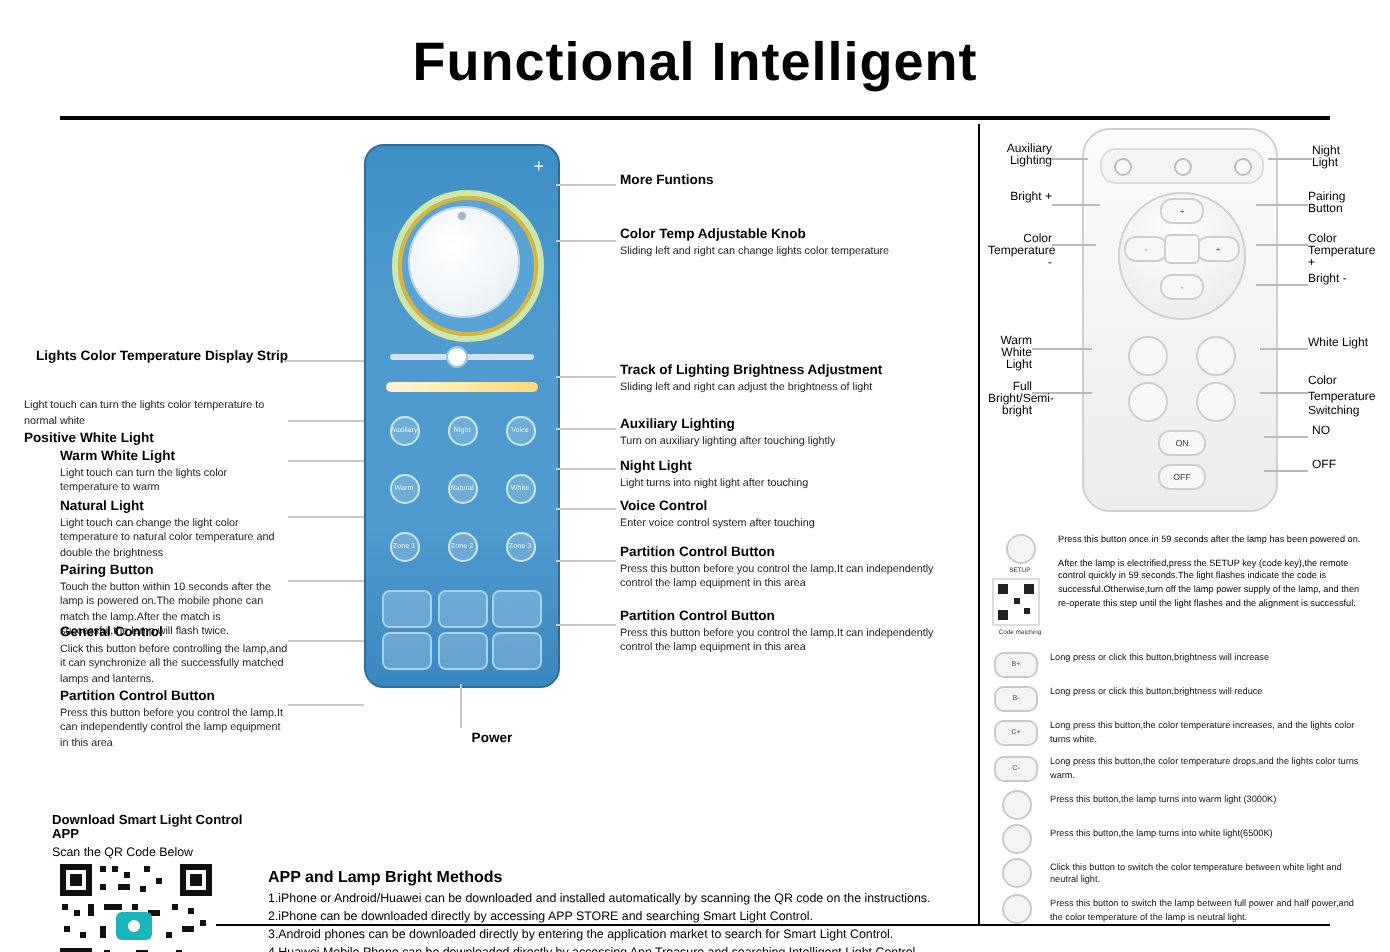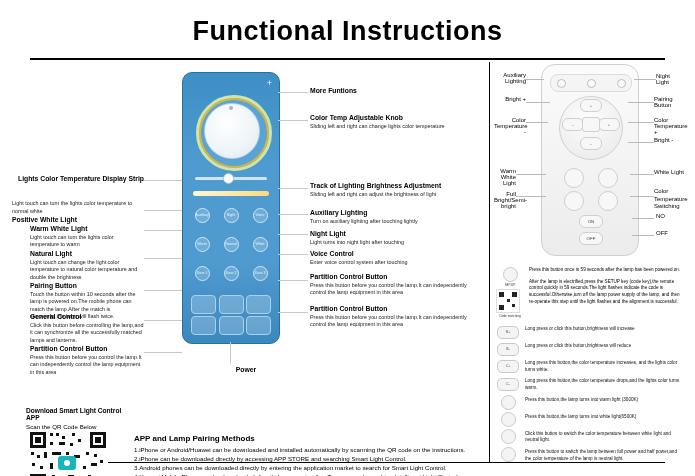--- a/index.html
+++ b/index.html
@@ -98,21 +98,21 @@
   .setup .box{width:28px;min-width:28px;margin-right:5px;}
   .minicode{width:22px;height:22px;background:#fff;border:1px solid #ddd;position:relative;margin-top:2px;}
   .minicode .c{position:absolute;background:#222;}
   .codelbl{font-size:3.2px;text-align:center;margin-top:1px;color:#333;}
 </style>
 </head>
 <body>
 
 <div class="page">
 
-  <div class="title">Functional Instructions</div>
+  <div class="title">Functional Intelligent</div>
   <div class="title-rule"></div>
   <div class="vrule"></div>
   <div class="hrule-bottom"></div>
 
   <div class="left">
 
     <div class="remote">
       <div class="plus">+</div>
       <div class="knob-outer"></div>
       <div class="knob-inner"></div>
@@ -314,21 +314,21 @@
 
       <div class="qr-cell" style="left:40px;top:45px;width:6px;height:3px;"></div>
 
       <div class="qr-cell" style="left:60px;top:45px;width:3px;height:6px;"></div>
 
       <div class="qr-cell" style="left:30px;top:26px;width:18px;height:14px;background:#18b6bb;border-radius:3px;"></div>
       <div class="qr-cell" style="left:36px;top:30px;width:6px;height:6px;background:#fff;border-radius:50%;"></div>
     </div>
 
     <div class="pair">
-      <div class="pair-h">APP and Lamp Pairing Methods</div>
+      <div class="pair-h">APP and Lamp Bright Methods</div>
       <div class="pair-l">1.iPhone or Android/Huawei can be downloaded and installed automatically by scanning the QR code on the instructions.</div>
       <div class="pair-l">2.iPhone can be downloaded directly by accessing APP STORE and searching Smart Light Control.</div>
       <div class="pair-l">3.Android phones can be downloaded directly by entering the application market to search for Smart Light Control.</div>
       <div class="pair-l">4.Huawei Mobile Phone can be downloaded directly by accessing App Treasure and searching Intelligent Light Control.</div>
     </div>
   </div>
 
   <div class="right">
 
     <div class="rc">

